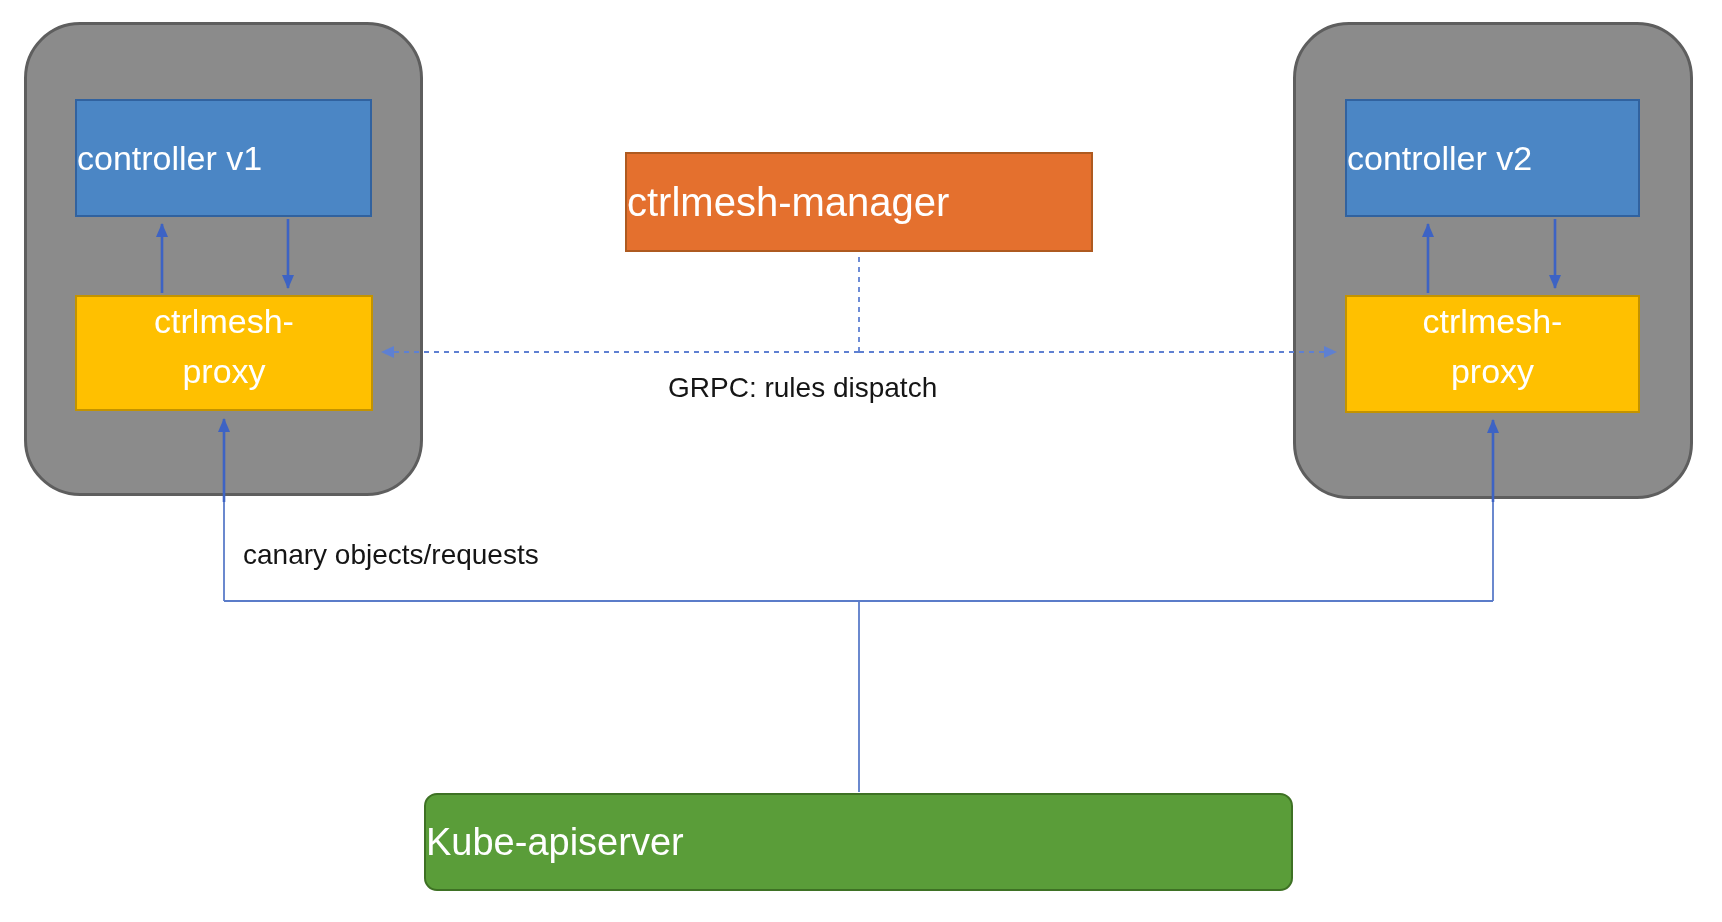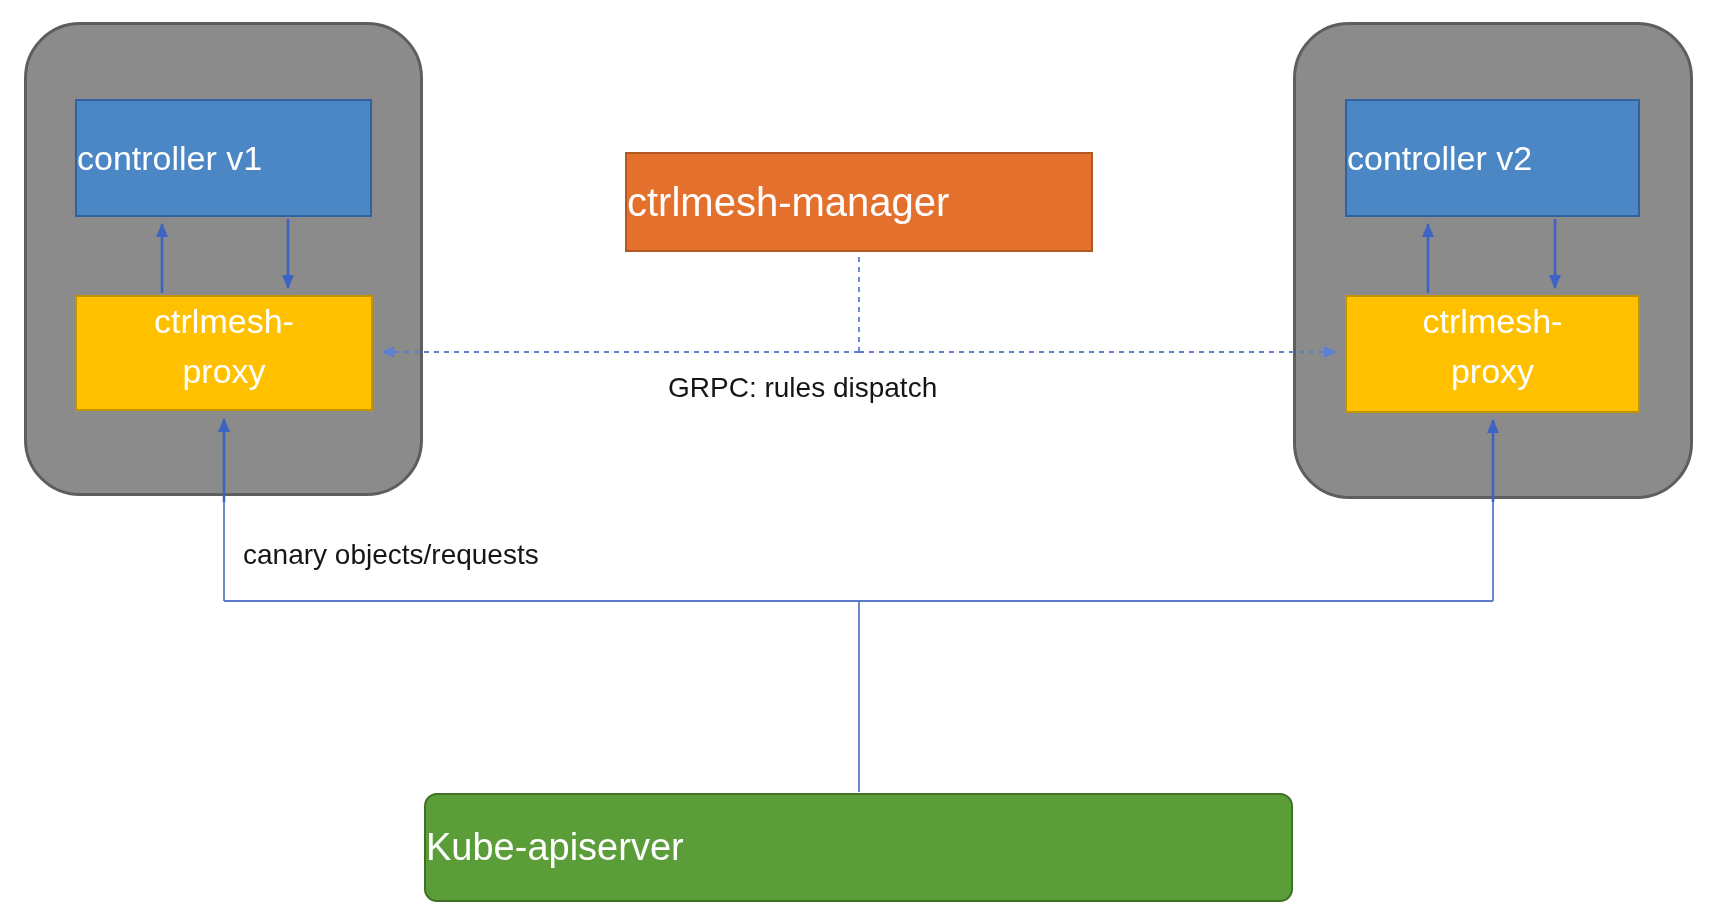--- a/index.html
+++ b/index.html
@@ -55,21 +55,21 @@
   .proxy-left  { left: 75px;   top: 295px; width: 298px; height: 116px; }
   .proxy-right { left: 1345px; top: 295px; width: 295px; height: 118px; }
 
   .manager {
     left: 625px; top: 152px; width: 468px; height: 100px;
     background: var(--c-manager-fill);
     border: 2px solid var(--c-manager-border);
     font-size: 40px;
   }
   .apiserver {
-    left: 424px; top: 793px; width: 869px; height: 109px;
+    left: 424px; top: 793px; width: 869px; height: 98px;
     background: var(--c-apiserver-fill);
     border: 2px solid var(--c-apiserver-border);
     border-radius: 13px;
     font-size: 38px;
   }
 
   
   .edge-label {
     position: absolute;
     color: var(--c-label-text);

